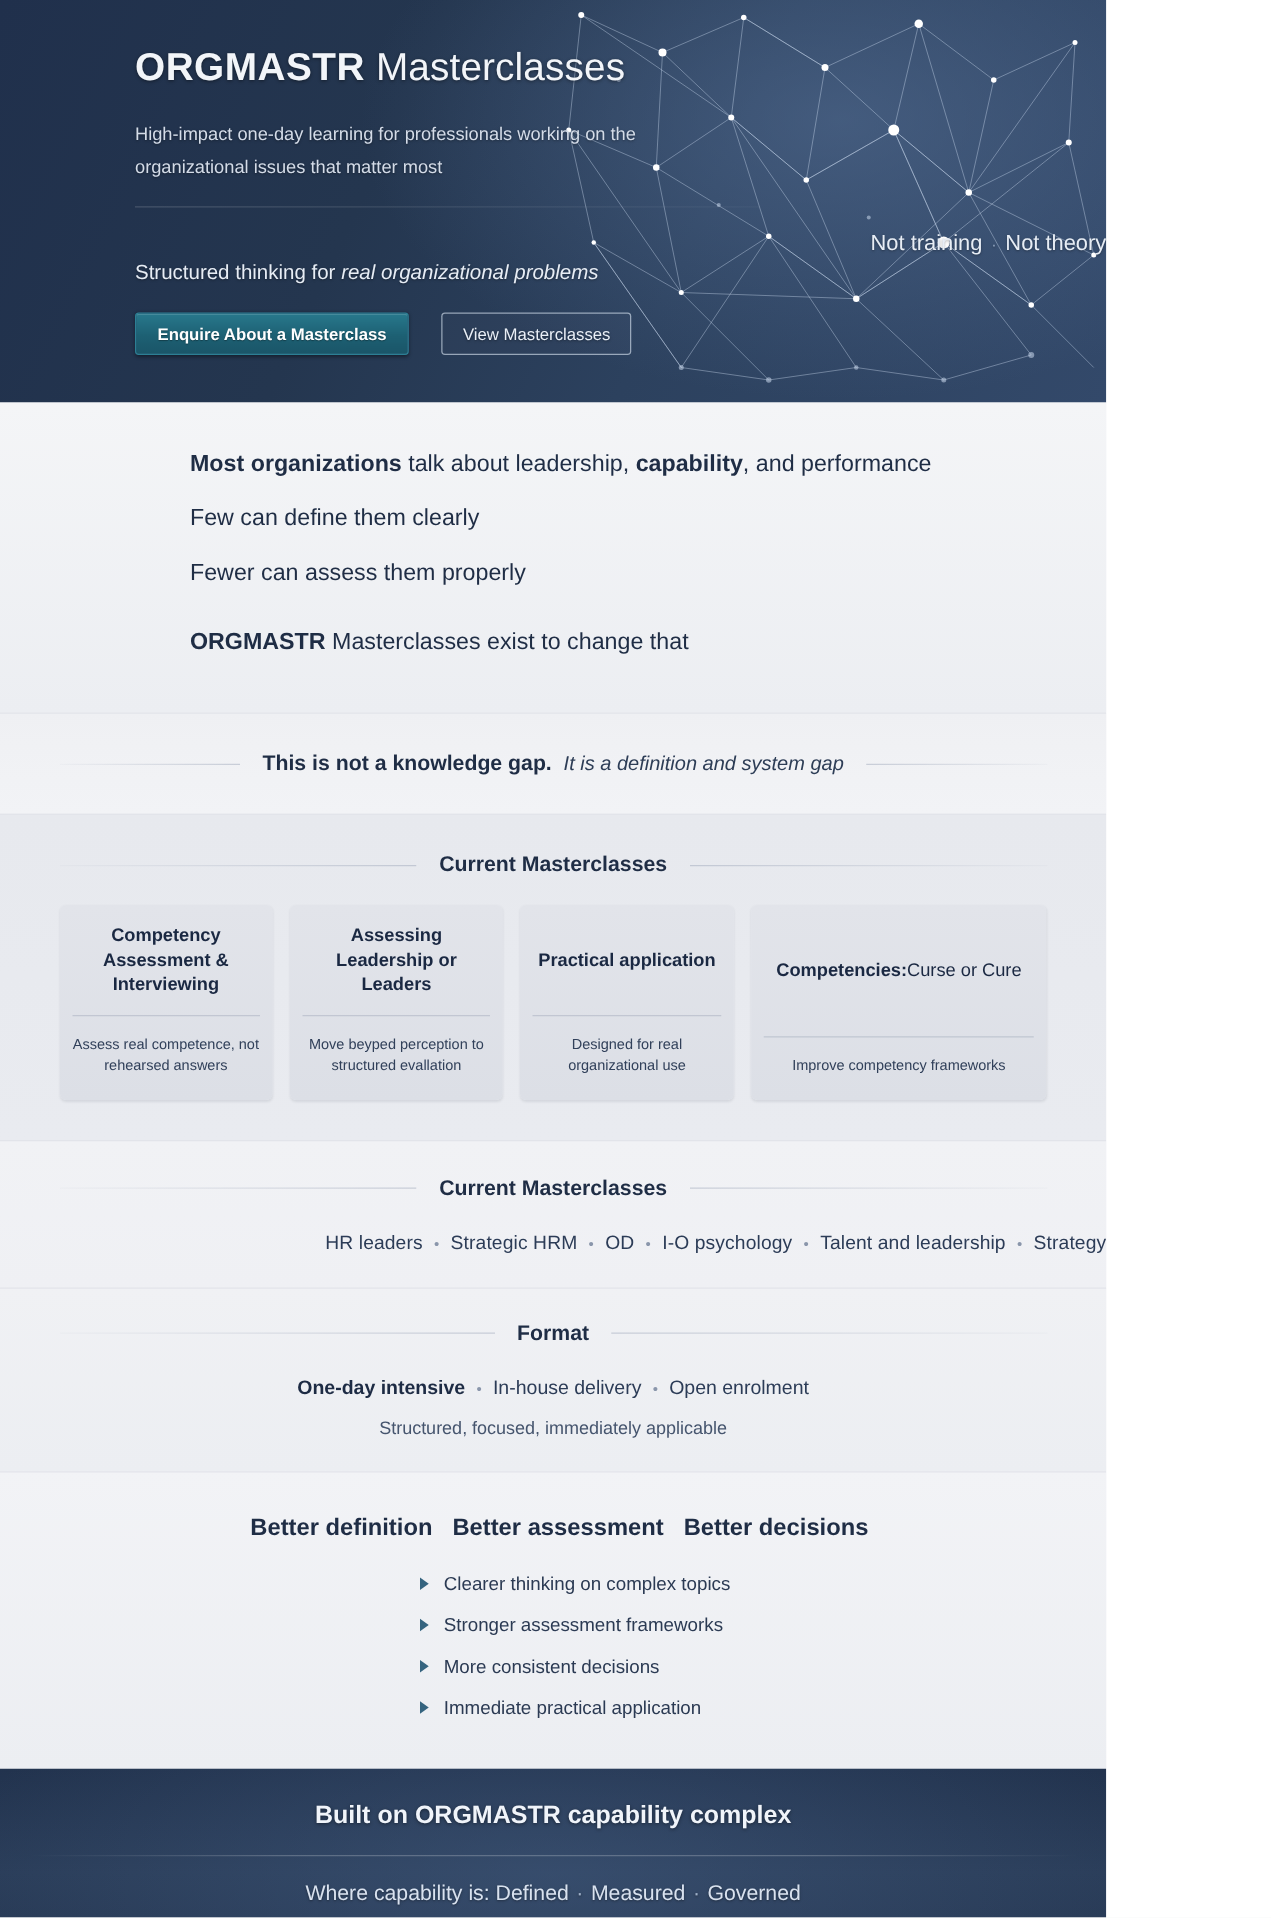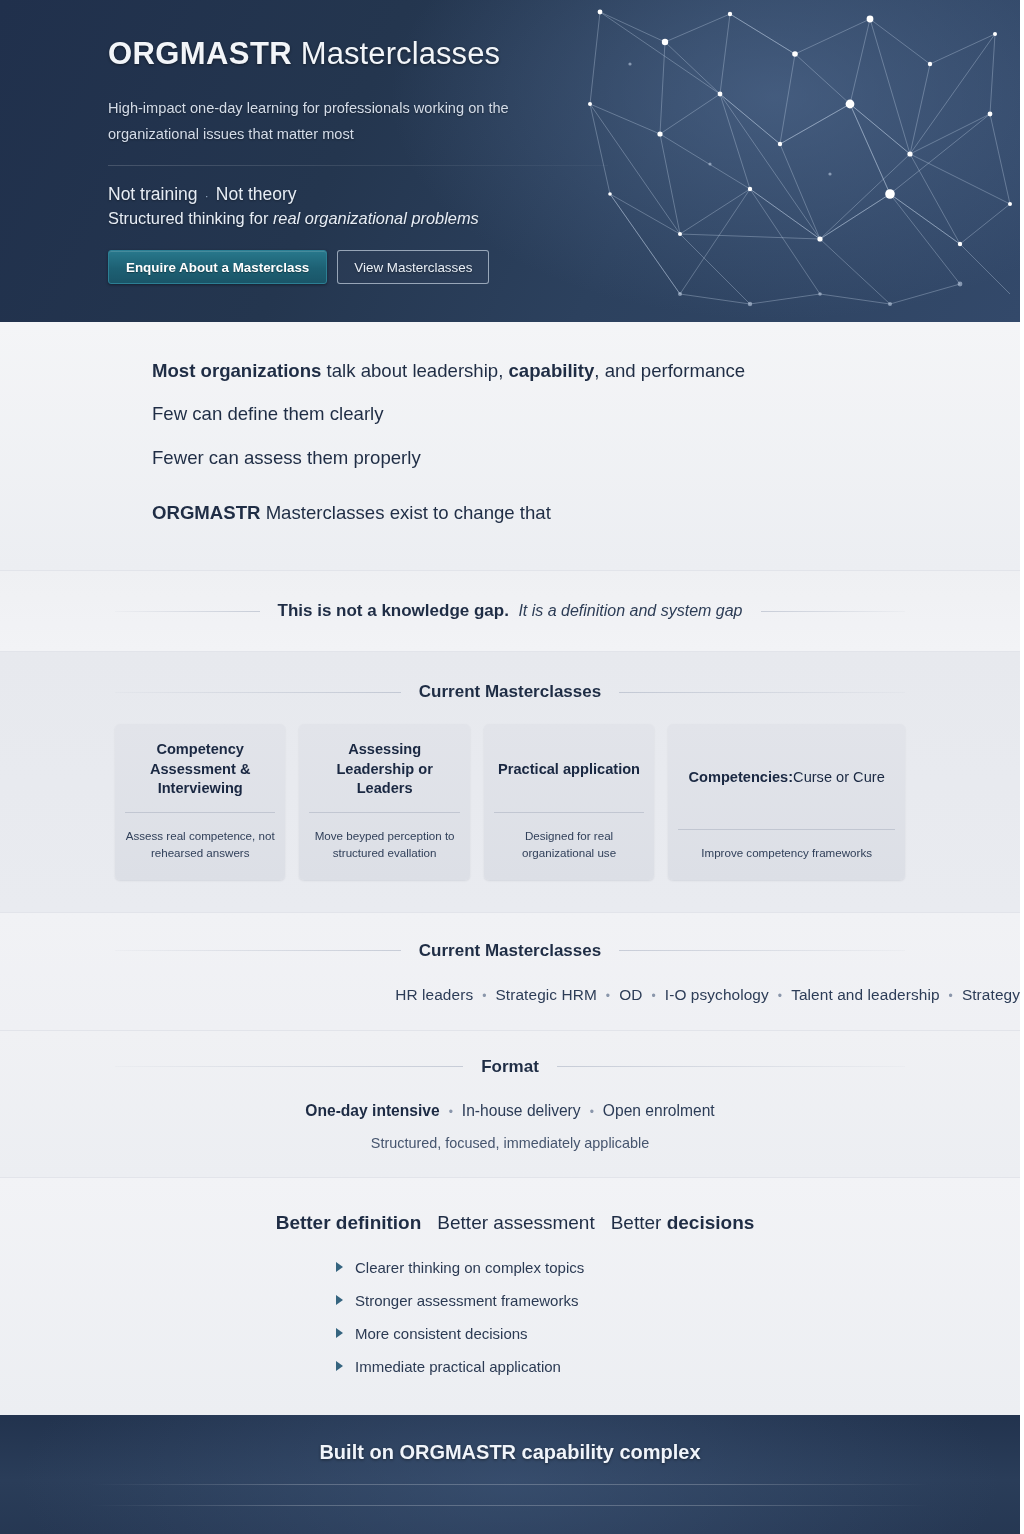--- a/index.html
+++ b/index.html
@@ -5,21 +5,21 @@
   html, body {
     margin: 0;
     padding: 0;
     background: #ffffff;
   }
   body {
     font-family: "Liberation Sans", "DejaVu Sans", sans-serif;
     -webkit-font-smoothing: antialiased;
   }
   .page {
-    width: 1020px;
+    width: 885px;
     height: 1534px;
     position: relative;
     overflow: hidden;
     background: #eef0f3;
   }
 
   
   .hero {
     position: relative;
     height: 322px;
@@ -63,31 +63,32 @@
     width: 500px;
     height: 1px;
     background: linear-gradient(90deg, rgba(255,255,255,0.16), rgba(255,255,255,0.03));
     margin: 18px 0 18px 0;
   }
   .hero-line1 {
     font-size: 17.5px;
     color: #e7edf5;
     margin: 0 0 4px 0;
     text-shadow: 0 1px 2px rgba(0,0,0,0.35);
+    text-align: right;
   }
   .hero-line1 .dot { color: #8ea2bd; padding: 0 7px; font-size: 13px; }
   .hero-line2 {
     font-size: 16.4px;
     color: #e7edf5;
     margin: 0 0 22px 0;
     text-shadow: 0 1px 2px rgba(0,0,0,0.35);
   }
   .hero-line2 i { font-style: italic; }
 
-  .hero-btns { display: flex; gap: 10px; align-items: center; }
+  .hero-btns { display: flex; gap: 26px; align-items: center; }
   .btn {
     display: inline-flex;
     align-items: center;
     justify-content: center;
     font-size: 13.4px;
     font-weight: 700;
     border-radius: 3px;
     cursor: pointer;
     white-space: nowrap;
     box-sizing: border-box;
@@ -229,21 +230,21 @@
   
   .outcomes { padding: 34px 0 32px; }
   .out-head {
     text-align: center;
     font-size: 19px;
     color: #1f2d45;
     margin: 0 0 17px 0;
     padding-left: 10px;
   }
   .out-head .b { font-weight: 700; }
-  .out-head .n { font-weight: 400; }
+  .out-head .n { font-weight: 700; }
   .out-head .sp { display: inline-block; width: 16px; }
   .out-list { width: 330px; margin: 0 auto 0 336px; }
   .out-item {
     display: flex;
     align-items: center;
     gap: 12px;
     font-size: 15px;
     color: #2b3a53;
     padding: 6px 0;
     line-height: 1.4;
@@ -483,17 +484,18 @@
             <span class="tri"></span>
             <span>Immediate practical application</span>
           </div>
       </div>
     </div>
   </section>
 
   <section class="footer">
     <h2 class="ftr-title">Built on ORGMASTR capability complex</h2>
     <div class="ftr-rule"></div>
+    <p class="ftr-sub"><span>Where capability is: </span><span>Defined</span><span class="sepd">·</span><span>Measured</span><span class="sepd">·</span><span>Governed</span></p>
     <div class="ftr-rule"></div>
 
   </section>
 
 </div>
 
 </body></html>

